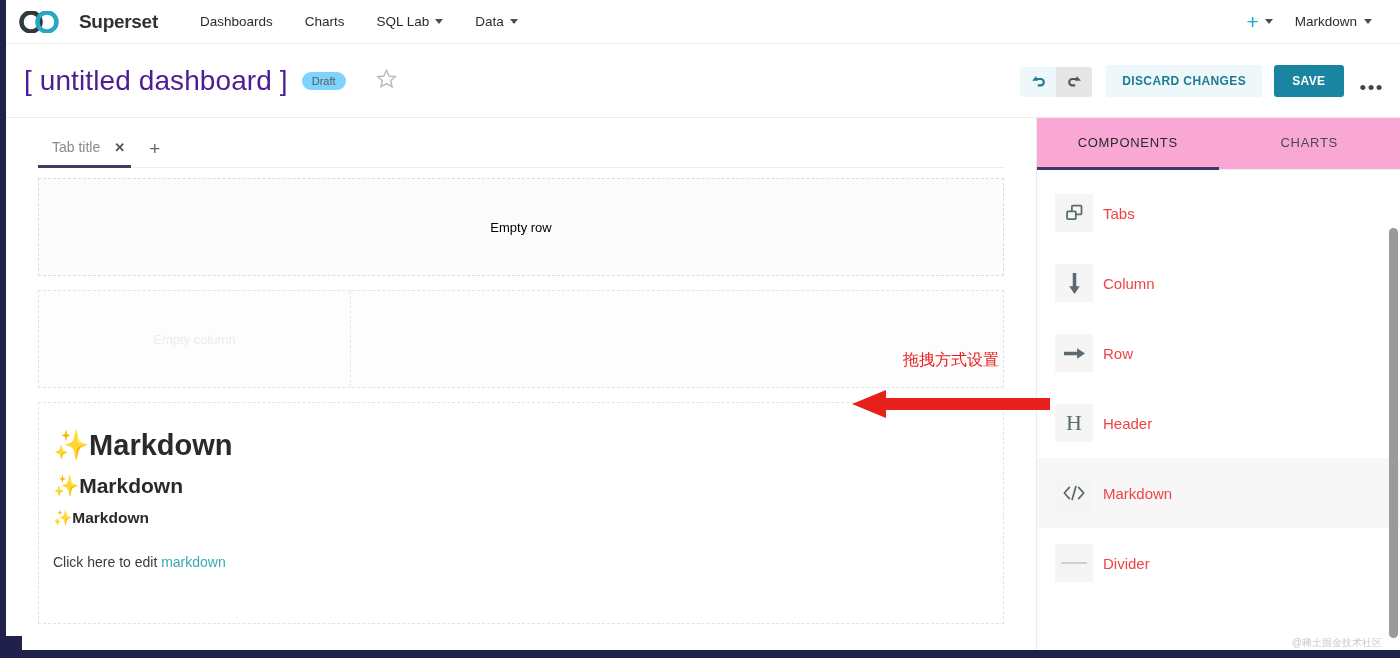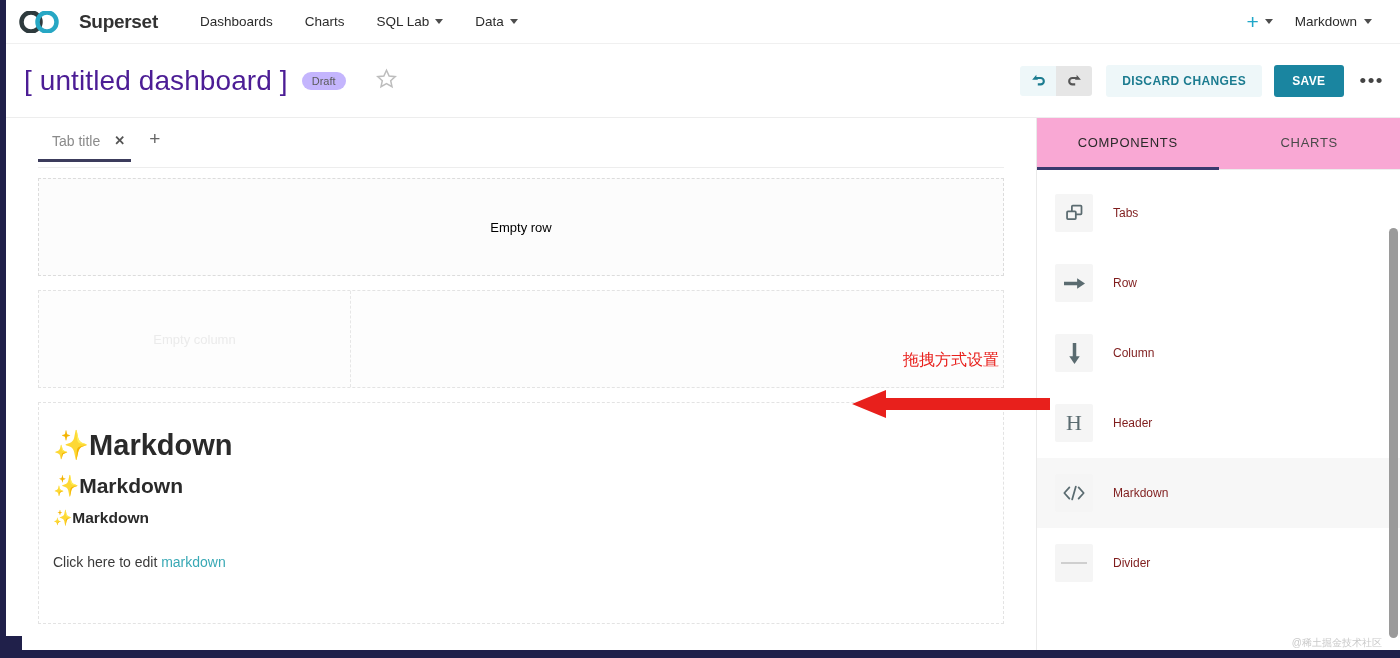--- a/index.html
+++ b/index.html
@@ -80,30 +80,30 @@
     position: absolute; left: 6px; top: 44px; right: 0; height: 74px;
     background: #ffffff; display: flex; align-items: center;
     border-bottom: 1px solid #ededed; z-index: 18;
   }
   .dash-title {
     font-size: 28px; color: #4c1d95; font-weight: 400;
     margin-left: 18px; letter-spacing: 0.1px; white-space: nowrap;
   }
   .draft-badge {
     margin-left: 14px;
-    background: #c4b5fd; color: #5a5a5a;
+    background: #7dd3fc; color: #5a5a5a;
     font-size: 11px; padding: 3px 10px; border-radius: 11px;
     white-space: nowrap;
   }
   .star-icon {
     margin-left: 30px; color: #b9b9b9; font-size: 22px; cursor: pointer;
     line-height: 1;
   }
   .header-actions {
-    margin-left: auto; display: flex; align-items: center; gap: 0px;
+    margin-left: auto; display: flex; align-items: flex-end; gap: 0px;
     margin-right: 16px;
   }
   .icon-btn {
     width: 36px; height: 30px; display: flex; align-items: center;
     justify-content: center; cursor: pointer; font-size: 15px; color: #186a7e;
   }
   .icon-btn.undo { background: #eef7f9; border-radius: 3px 0 0 3px; }
   .icon-btn.redo { background: #e6e6e6; border-radius: 0 3px 3px 0; color: #555; }
   .btn-discard {
     background: #eef7f9; color: #1c7c90; font-size: 12px; font-weight: bold;
@@ -119,21 +119,21 @@
     margin-left: 16px; color: #444; font-size: 19px; letter-spacing: 1.5px;
     cursor: pointer; line-height: 1;
   }
 
   
   .canvas {
     position: absolute; left: 6px; top: 118px; width: 1030px; bottom: 8px;
     background: #ffffff; overflow: hidden;
   }
   .tabs-bar {
-    height: 50px; margin: 0 32px; display: flex; align-items: center;
+    height: 50px; margin: 0 32px; display: flex; align-items: flex-end;
     border-bottom: 1px solid #ededed; padding-bottom: 0;
   }
   .tab-item {
     display: flex; align-items: center; gap: 14px;
     padding: 8px 6px 10px 14px; cursor: pointer;
     border-bottom: 3px solid #3c3c5c; margin-bottom: -1px;
   }
   .tab-label { font-size: 14px; color: #8a8a8a; }
   .tab-close { font-size: 13px; color: #555; font-weight: bold; cursor: pointer; }
   .tab-add {
@@ -206,21 +206,21 @@
   .panel-item {
     height: 70px; display: flex; align-items: center; padding-left: 18px;
     cursor: grab;
   }
   .panel-item.hover { background: #f7f7f7; }
   .panel-icon {
     width: 38px; height: 38px; background: #f5f5f5; border-radius: 2px;
     display: flex; align-items: center; justify-content: center;
     color: #5a6b70; flex: 0 0 auto;
   }
-  .panel-label { font-size: 12px; color: #7f1d1d; margin-left: 20px; }
+  .panel-label { font-size: 15px; color: #ef4444; margin-left: 10px; }
 
   .panel-scrollbar {
     position: absolute; right: 2px; top: 58px; width: 9px; height: 410px;
     background: #9a9a9a; border-radius: 5px;
   }
 
   
   .anno-text {
     position: absolute; left: 903px; top: 350px;
     font-size: 16px; color: #e8201c; font-weight: 500; z-index: 40;
@@ -365,36 +365,36 @@
           <svg width="21" height="21" viewBox="0 0 24 24" fill="none" stroke="#5a6b70" stroke-width="2">
             <rect x="9" y="3" width="11" height="10" rx="1"></rect>
             <rect x="3.5" y="9.5" width="10" height="9" rx="1" fill="#f5f5f5"></rect>
           </svg>
         </span>
         <span class="panel-label">Tabs</span>
       </div>
 
       <div class="panel-item">
         <span class="panel-icon">
+          <svg width="21" height="25" viewBox="0 0 24 28">
+            <rect x="10" y="2" width="4" height="17" fill="#5a6b70"></rect>
+            <polygon points="6,17 18,17 12,26" fill="#5a6b70"></polygon>
+          </svg>
+        </span>
+        <span class="panel-label">Column</span>
+      </div>
+
+      <div class="panel-item">
+        <span class="panel-icon">
           <svg width="25" height="21" viewBox="0 0 28 24">
             <rect x="2" y="10" width="17" height="4" fill="#5a6b70"></rect>
             <polygon points="17,6 26,12 17,18" fill="#5a6b70"></polygon>
           </svg>
         </span>
         <span class="panel-label">Row</span>
-      </div>
-
-      <div class="panel-item">
-        <span class="panel-icon">
-          <svg width="21" height="25" viewBox="0 0 24 28">
-            <rect x="10" y="2" width="4" height="17" fill="#5a6b70"></rect>
-            <polygon points="6,17 18,17 12,26" fill="#5a6b70"></polygon>
-          </svg>
-        </span>
-        <span class="panel-label">Column</span>
       </div>
 
       <div class="panel-item">
         <span class="panel-icon">
           <svg width="24" height="24" viewBox="0 0 24 24">
             <text x="12" y="19" font-family="Liberation Serif, serif" font-size="22" fill="#5a6b70" text-anchor="middle">H</text>
           </svg>
         </span>
         <span class="panel-label">Header</span>
       </div>

